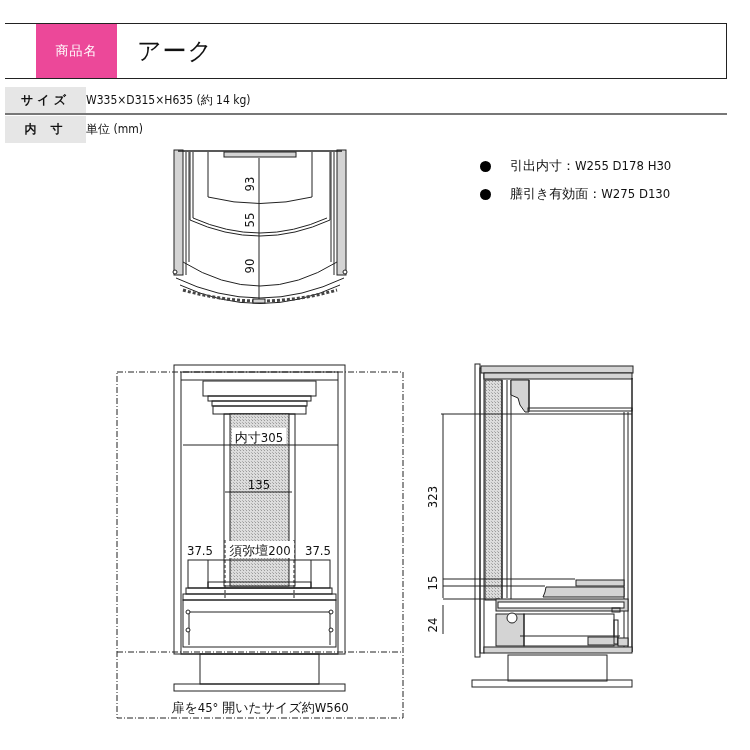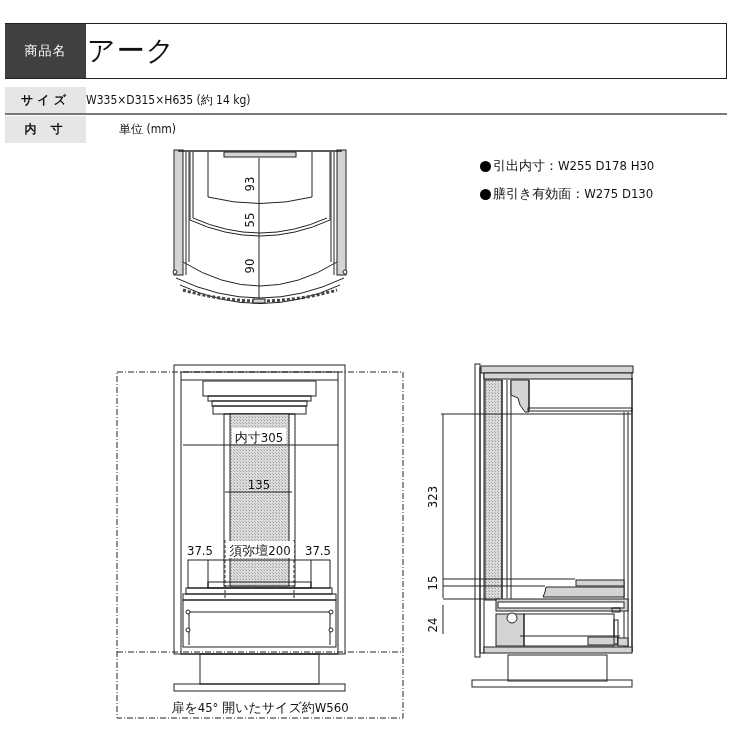--- a/index.html
+++ b/index.html
@@ -1,29 +1,29 @@
 <!DOCTYPE html>
 <html><head>
   <meta charset="utf-8">
   <style>
     html, body { margin: 0; padding: 0; background: #ffffff; }
     body { width: 750px; height: 750px; position: relative; overflow: hidden;
            font-family: "DejaVu Sans Condensed", "DejaVu Sans", "Liberation Sans", sans-serif; color: #111; }
     .spec-table { position: absolute; left: 5px; top: 23px; width: 722px; }
     .row { display: flex; position: relative; }
     .row-name { height: 56px; border: 1px solid #222; border-left: none; box-sizing: border-box; }
-    .row-name .label { width: 81px; background: #404040; color: #fff; font-size: 13px; display:flex; align-items:center; justify-content:center; letter-spacing: 1px; }
-    .row-name .value { flex: 1; font-size: 28px; display:flex; align-items:center; padding-left: 1px; letter-spacing: 1px; }
+    .row-name .label { width: 81px; background: #ec4899; color: #fff; font-size: 13px; display:flex; align-items:center; justify-content:center; letter-spacing: 1px; margin-left: 31px; }
+    .row-name .value { flex: 1; font-size: 24px; display:flex; align-items:center; padding-left: 20px; letter-spacing: 1px; }
     .row-size { height: 26px; margin-top: 8px; border-bottom: 2px solid #777; box-sizing: content-box; }
     .row-size .label, .row-inner .label { width: 81px; background: #e6e6e6; font-size: 12px; display:flex; align-items:center; justify-content:center; letter-spacing: 4px; font-weight: bold; }
     .row-size .value, .row-inner .value { flex: 1; font-size: 12px; display:flex; align-items:center; }
-    .row-inner { height: 27px; margin-top: 1px; gap: 33px; }
+    .row-inner { height: 27px; margin-top: 1px; }
     .row-inner .label { letter-spacing: 14px; padding-left: 10px; box-sizing: border-box; }
     .notes { position: absolute; left: 480px; top: 152px; font-size: 13px; line-height: 28px; }
-    .note { display: flex; align-items: center; }
+    .note { display: flex; align-items: center; gap: 17px; }
     .note .bullet { display:inline-block; width: 11px; height: 11px; border-radius: 50%; background: #000; margin-right: 2px; }
     svg { position: absolute; left: 0; top: 0; }
     .dim { font-family: "DejaVu Sans Condensed", "DejaVu Sans", sans-serif; font-size: 13px; fill: #111; }
   </style>
 </head>
 <body>
 
 <div class="spec-table">
   <div class="row row-name">
     <div class="label">商品名</div>

